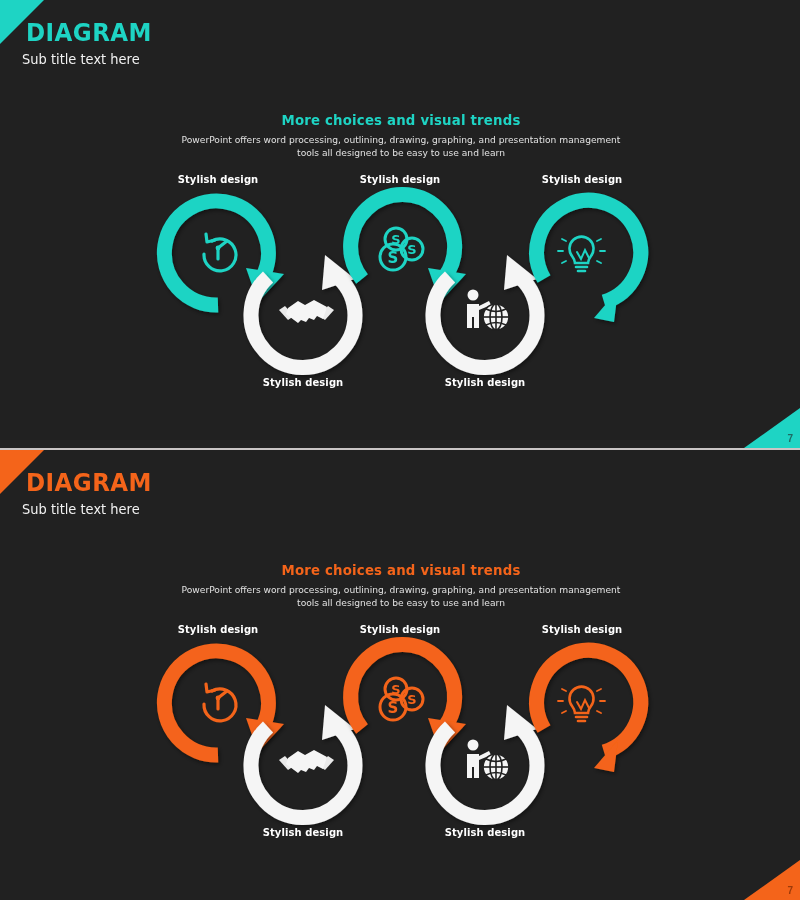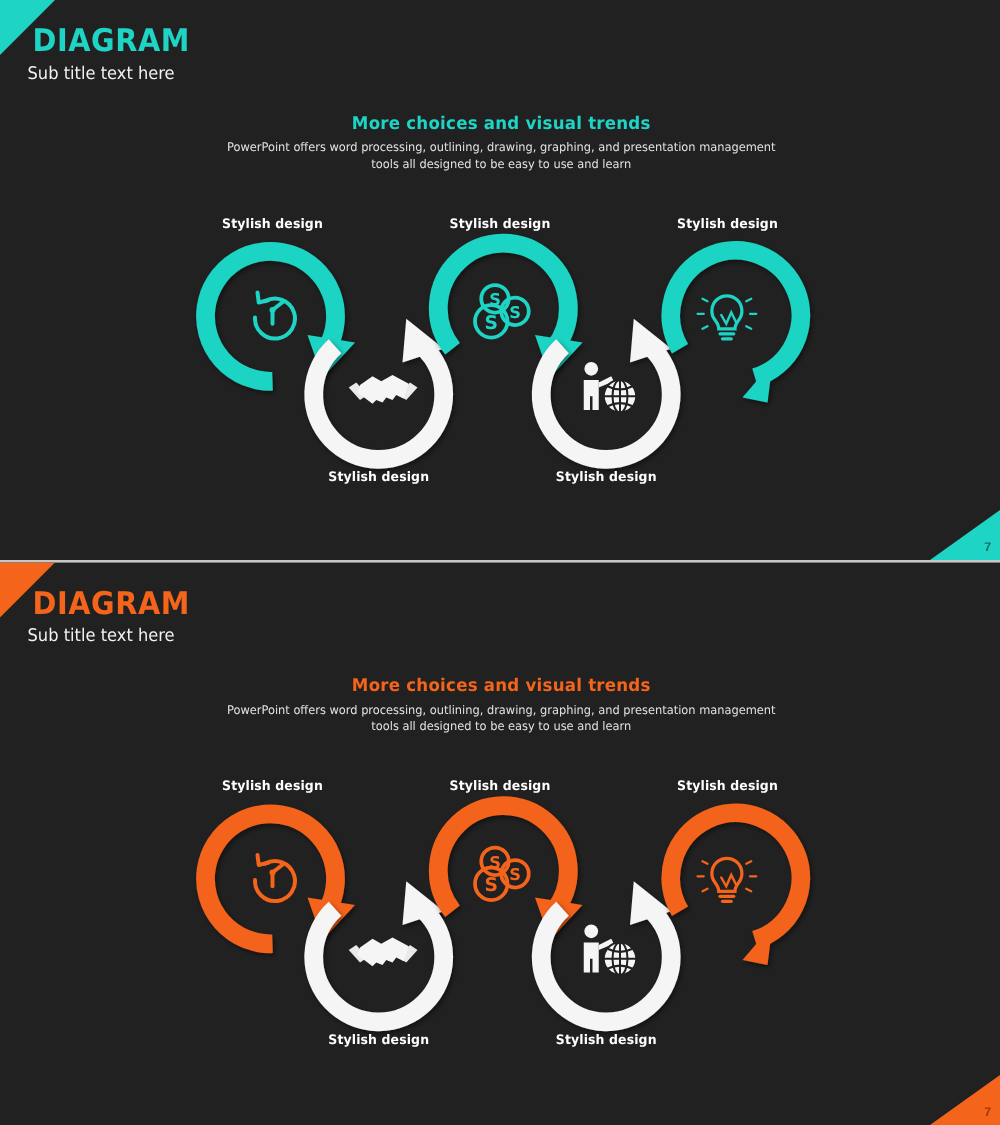--- a/index.html
+++ b/index.html
@@ -74,21 +74,21 @@
     font-size:14px;
     color:#f2f2f2;
     font-family:"DejaVu Sans", sans-serif;
     transform:scaleX(0.93);
     transform-origin:left center;
   }
 
   
   .center-block {
     position:absolute;
-    left:170px; top:91px;
+    left:170px; top:112px;
     width:462px;
     text-align:center;
   }
   .center-heading {
     font-size:14px;
     font-weight:700;
     color:var(--accent);
     font-family:"DejaVu Sans", sans-serif;
     letter-spacing:0.2px;
     transform:scaleX(0.95);

